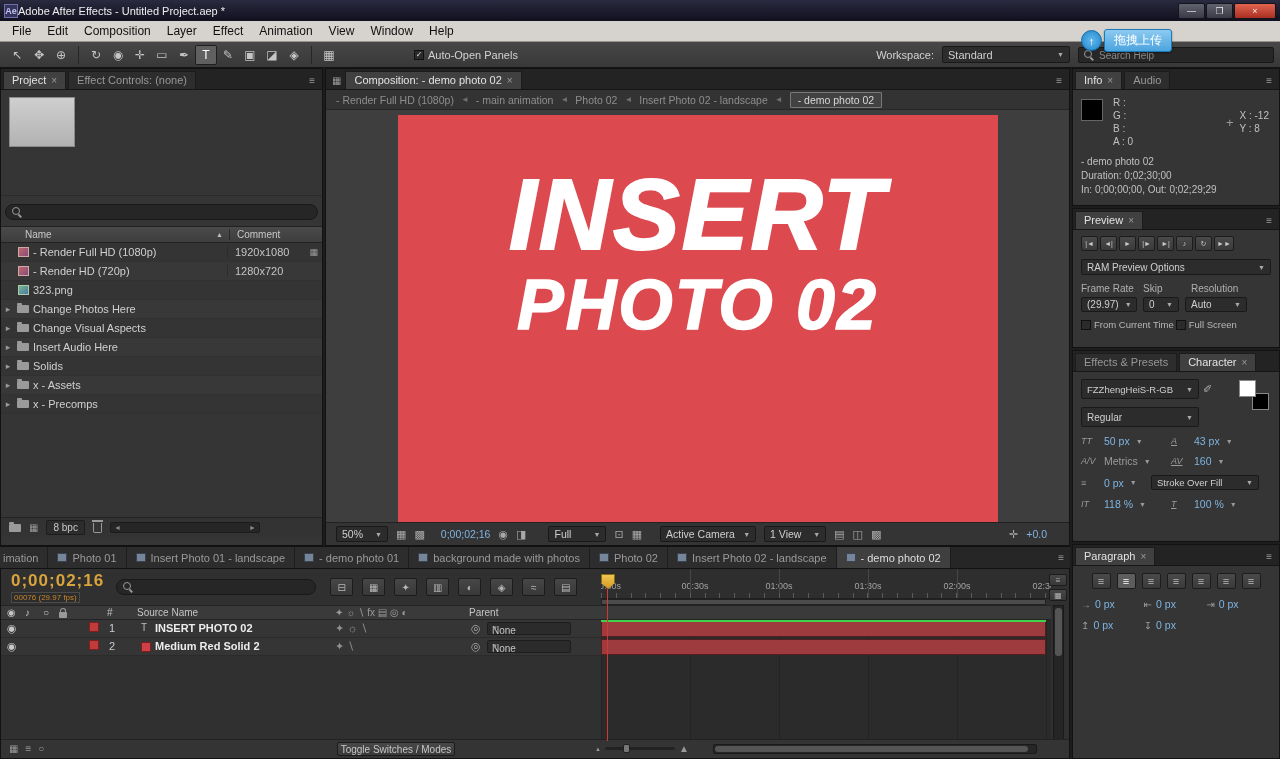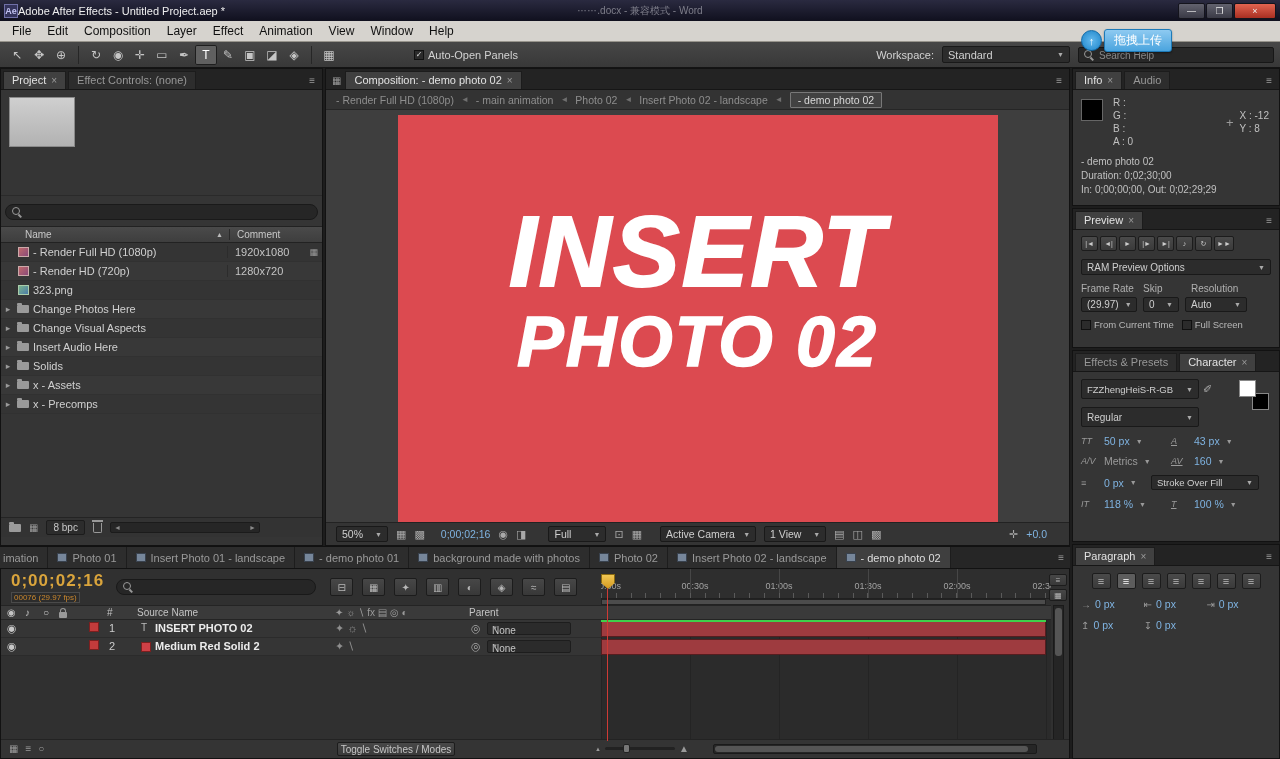--- a/index.html
+++ b/index.html
@@ -84,21 +84,21 @@
   .trash::before{content:"";position:absolute;top:-3px;left:-2px;right:-2px;height:2px;background:#999}
   .pscroll{flex:1;height:11px;background:#262626;border:1px solid #1b1b1b;border-radius:2px;display:flex;align-items:center;justify-content:space-between;padding:0 3px;color:#8a8a8a;font-size:7px;max-width:150px}
 
   
   .comp-col{flex:1;display:flex;flex-direction:column;background:#353535;border:1px solid #121212}
   .crumbs{height:20px;background:#333;border-bottom:1px solid #262626;display:flex;align-items:center;gap:7px;padding:0 10px;font-size:10.5px;color:#8e8e8e;white-space:nowrap;overflow:hidden}
   .crumbs .sep{color:#6f6f6f;font-size:8px}
   .crumb-current{border:1px solid #787878;background:#424242;color:#d8d8d8;padding:1px 7px;border-radius:1px}
   .viewport{flex:1;background:#3e3e3e;position:relative;overflow:hidden}
   .canvas{position:absolute;left:50%;transform:translateX(-50%);top:5px;bottom:0;width:600px;text-align:center;overflow:hidden}
-  .cline1{font-size:100px;font-weight:bold;font-style:italic;color:#fff;line-height:1;margin-top:86px;letter-spacing:2px;-webkit-text-stroke:2px #fff}
+  .cline1{font-size:100px;font-weight:bold;font-style:italic;color:#fff;line-height:1;margin-top:49px;letter-spacing:2px;-webkit-text-stroke:2px #fff}
   .cline2{font-size:70px;font-weight:bold;font-style:italic;color:#fff;line-height:1;margin-top:6px;letter-spacing:2px;-webkit-text-stroke:1.5px #fff}
   .cbar{height:23px;background:#343434;border-top:1px solid #222;display:flex;align-items:center;gap:8px;padding:0 10px;font-size:10.5px;color:#c6c6c6}
   .cbar .blue{color:#7fb3e1}
   .cbar .icon{color:#a8a8a8;font-size:11px}
   .cbar .dd{height:16px}
 
   
   .rpanel{display:flex;flex-direction:column;background:#353535;border:1px solid #121212}
   .info-body{padding:6px 8px;font-size:10px;color:#c0c0c0}
   .info-top{display:flex;margin-bottom:7px}
@@ -109,21 +109,21 @@
   .xy div{line-height:13px}
   .iline{line-height:14px;white-space:nowrap}
   .prev-body{padding:6px 8px}
   .transport{display:flex;gap:2px;margin-bottom:8px}
   .tbtn{min-width:17px;height:15px;background:linear-gradient(#4a4a4a,#3a3a3a);border:1px solid #1c1c1c;border-radius:2px;color:#ccc;font-size:7px;display:flex;align-items:center;justify-content:center;padding:0 2px}
   .ramdd{height:16px;margin-bottom:8px}
   .plabels{display:flex;font-size:10px;color:#b0b0b0;margin-bottom:3px}
   .plabels span:nth-child(1){width:62px}
   .plabels span:nth-child(2){width:48px}
   .pdds{display:flex;gap:6px;margin-bottom:7px}
-  .pchecks{display:flex;gap:8px;font-size:9.5px;color:#b8b8b8;align-items:center}
+  .pchecks{display:flex;gap:2px;font-size:9.5px;color:#b8b8b8;align-items:center}
   .pchecks .chk{margin-right:3px}
   .char-body{padding:7px 8px;position:relative}
   .crow{display:flex;align-items:center;margin-bottom:8px;gap:4px}
   .clabel{width:20px;color:#9a9a9a;font-size:9px;font-style:italic;flex:none}
   .clabel.und{text-decoration:underline}
   .cval{color:#7fb3e1;font-size:10.5px}
   .cval.gray{color:#9a9a9a}
   .ccaret{font-size:7px;color:#999;margin-left:3px}
   .chalf{width:86px;display:flex;align-items:center;gap:3px}
   .fontdd{width:118px;height:20px;font-size:10px}
@@ -189,21 +189,20 @@
   .lockico{width:8px;height:6px;background:#999;position:relative;display:inline-block;border-radius:1px;margin-top:5px}
   .lockico::before{content:"";position:absolute;top:-4px;left:1px;width:4px;height:4px;border:1.5px solid #999;border-bottom:none;border-radius:3px 3px 0 0}
 </style>
 </head>
 <body>
 
 <div class="app">
 
   <div class="titlebar">
     <span class="appicon">Ae</span>
-    <span class="bg-title">⋯⋯.docx - 兼容模式 - Word</span>
     <span class="win-title">Adobe After Effects - Untitled Project.aep *</span>
     <span class="winbtns">
       <span class="winbtn">—</span>
       <span class="winbtn">❐</span>
       <span class="winbtn close">×</span>
     </span>
   </div>
 
   <div class="menubar">
     <span class="mi">File</span>

